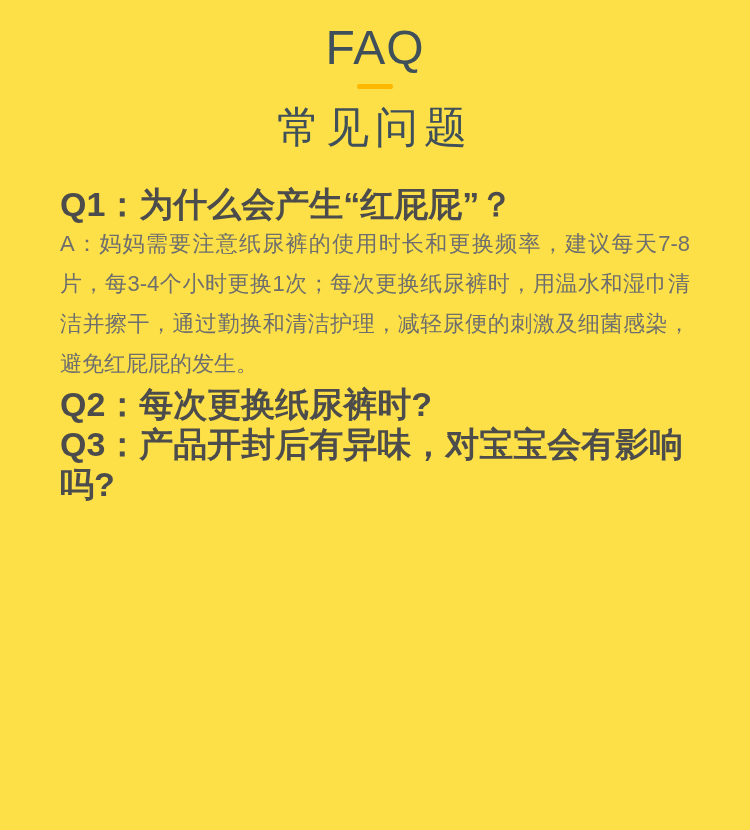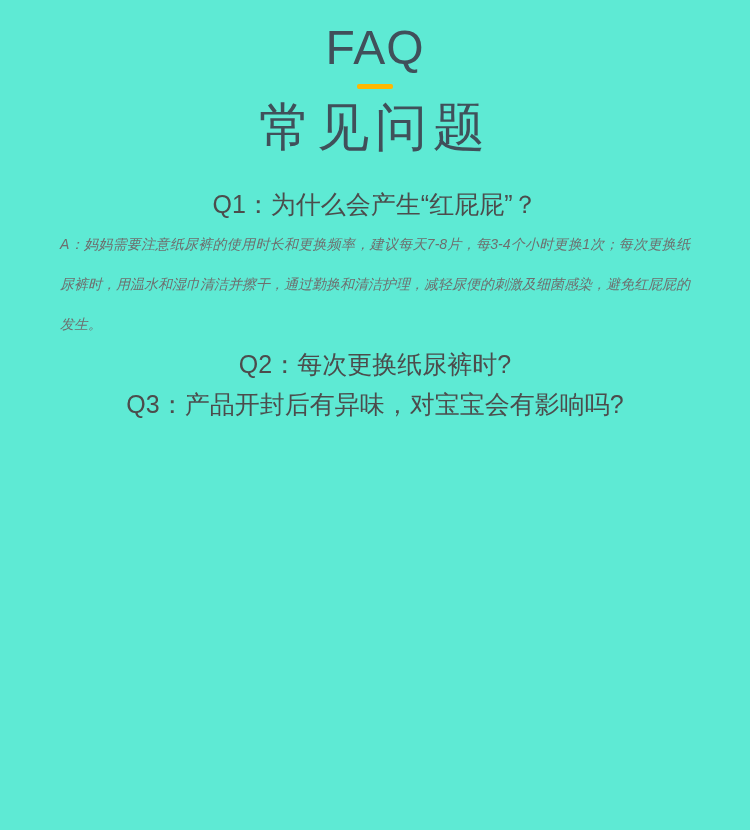--- a/index.html
+++ b/index.html
@@ -4,21 +4,21 @@
 <style>
   html, body {
     margin: 0;
     padding: 0;
     background: #ffffff;
   }
   .page {
     position: relative;
     width: 750px;
     height: 830px;
-    background: #5eead4;
+    background: #fde047;
     overflow: hidden;
     font-family: "Liberation Sans", "DejaVu Sans", sans-serif;
     box-sizing: border-box;
   }
   .header {
     text-align: center;
   }
   .title-en {
     margin-top: 22px;
     font-size: 48px;
@@ -29,44 +29,42 @@
   }
   .accent-divider {
     width: 36px;
     height: 5px;
     margin: 10px auto 0 auto;
     background: #ffb800;
     border-radius: 2px;
   }
   .title-zh {
     margin-top: 14px;
-    font-size: 52px;
+    font-size: 43px;
     line-height: 48px;
     font-weight: 300;
     color: #40505a;
     letter-spacing: 6px;
   }
   .qa-list {
     width: 630px;
     margin: 33px auto 0 auto;
   }
   .qa-item .question {
-    font-size: 25px;
+    font-size: 34px;
     line-height: 40px;
-    font-weight: 400;
+    font-weight: 700;
     color: #4c4c4c;
-    text-align: center;
   }
   .qa-item .answer {
-    font-size: 14px;
+    font-size: 22px;
     line-height: 40px;
     font-weight: 400;
     color: #6e6e6e;
     text-align: justify;
-    font-style: italic;
   }
 </style>
 </head>
 <body>
 
 <div class="page">
   <div class="header">
     <div class="title-en">FAQ</div>
     <div class="accent-divider"></div>
     <div class="title-zh">常见问题</div>

